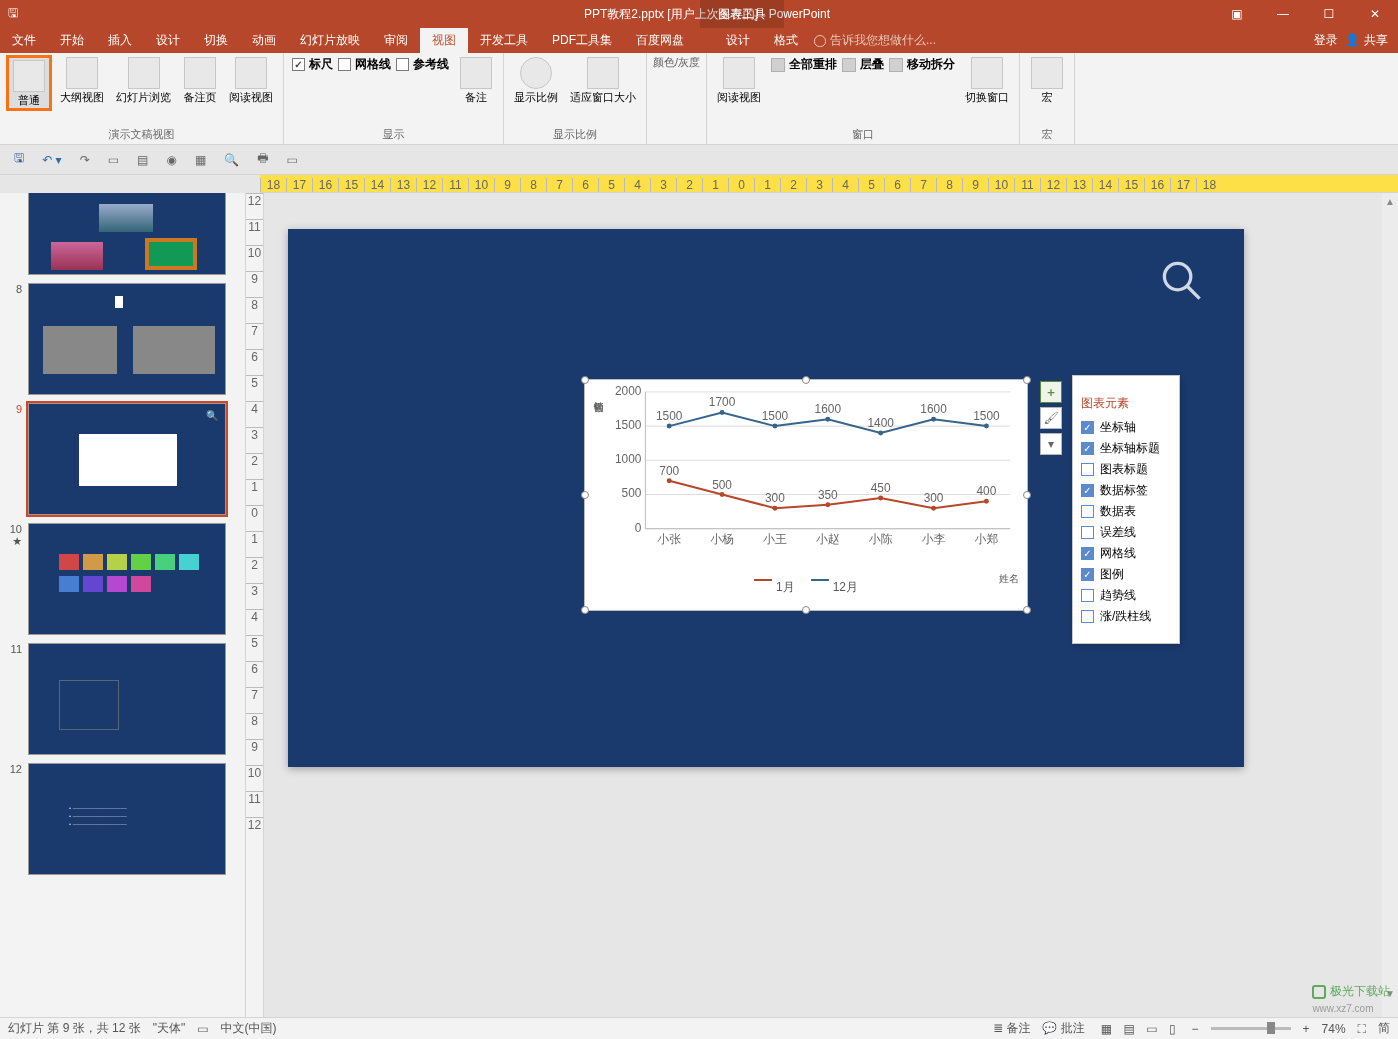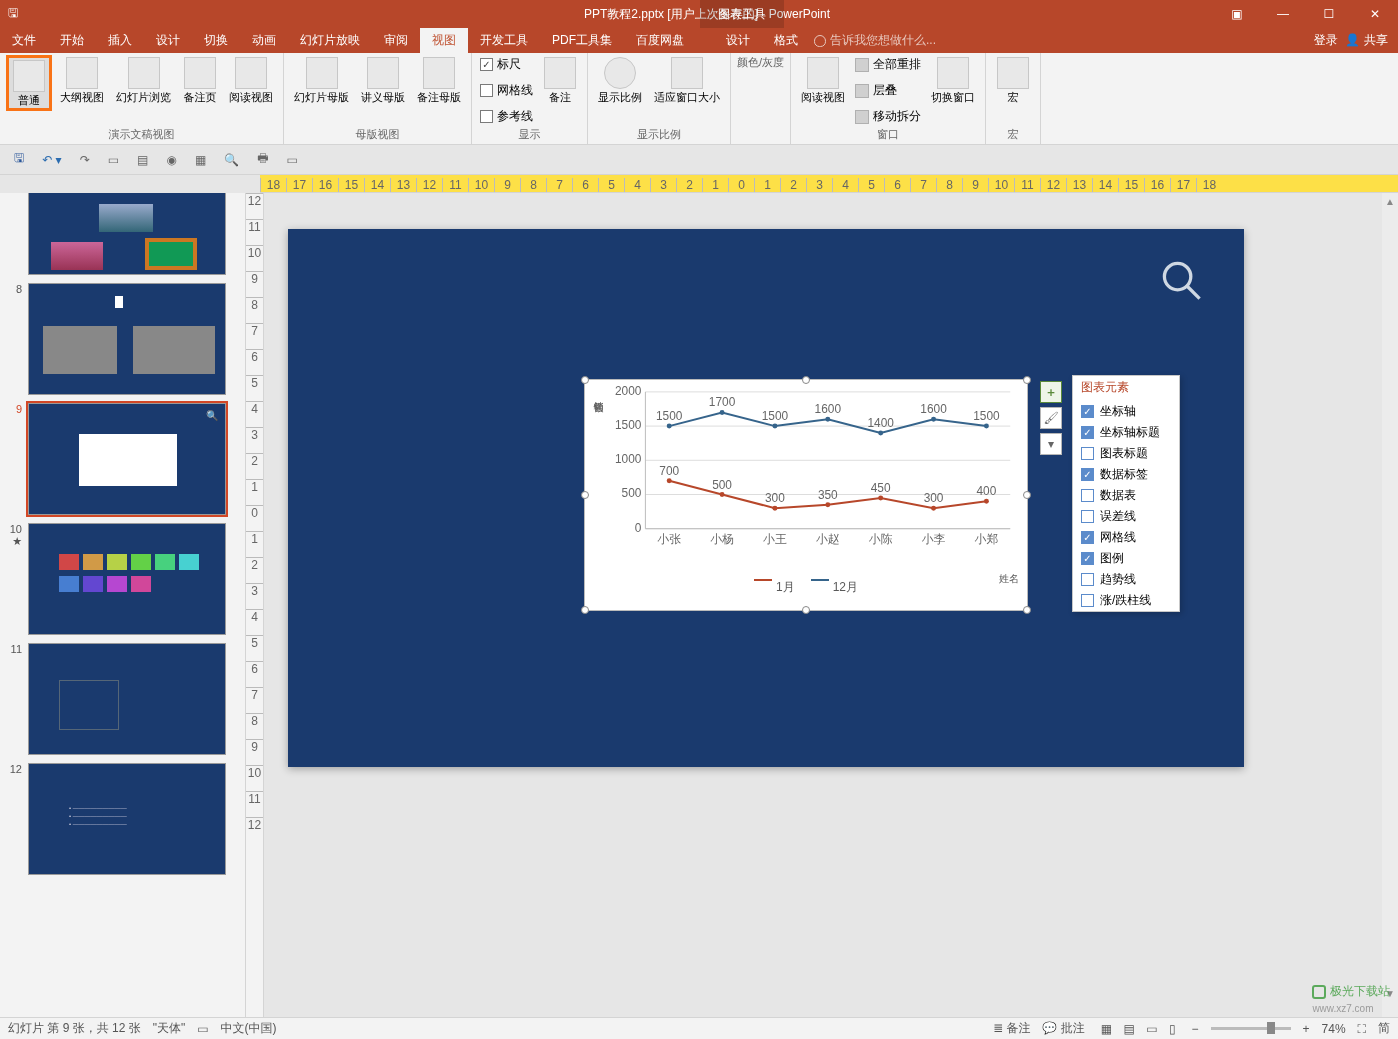--- a/index.html
+++ b/index.html
@@ -28,21 +28,21 @@
 
 
 .ribbon { height: 92px; background: #f3f3f3; border-bottom: 1px solid #d4d4d4; display: flex; }
 .group { border-right: 1px solid #d4d4d4; padding: 2px 6px 0 6px; display: flex; flex-direction: column; }
 .group-body { flex: 1; display: flex; align-items: flex-start; gap: 4px; }
 .group-label { text-align: center; font-size: 11px; color: #666; padding-bottom: 2px; }
 .big-btn { display: flex; flex-direction: column; align-items: center; gap: 2px; padding: 2px 4px; cursor: pointer; min-width: 42px; }
 .big-btn .ico { width: 32px; height: 32px; background: #e8e8e8; border: 1px solid #c7c7c7; position: relative; }
 .big-btn.active { background: #ddd; border: 3px solid #f97316; }
 .big-btn .lbl { font-size: 11px; text-align: center; line-height: 12px; }
-.small-stack { display: flex; flex-direction: column; gap: 7px; }
+.small-stack { display: flex; flex-direction: row; gap: 1px; font-weight: bold; }
 .small-row { display: flex; align-items: center; gap: 4px; padding: 1px 2px; cursor: pointer; }
 .small-row .ico { width: 14px; height: 14px; background: #d0d0d0; border: 1px solid #b0b0b0; }
 .chk { width: 13px; height: 13px; border: 1px solid #7a7a7a; display: inline-flex; align-items: center; justify-content: center; background: #fff; }
 .chk.checked::after { content: "✓"; font-size: 10px; color: #444; }
 .color-swatch { width: 36px; height: 12px; border: 1px solid #999; }
 
 
 .qat2 { height: 30px; background: #e6e6e6; border-bottom: 1px solid #d4d4d4; display: flex; align-items: center; gap: 18px; padding: 0 14px; }
 .qat2 span { cursor: pointer; color: #666; }
 .qat2 .save-ico { color: #2b579a; }
@@ -84,21 +84,21 @@
 
 .magnifier { position: absolute; right: 40px; top: 30px; width: 44px; height: 44px; }
 .magnifier svg { width: 100%; height: 100%; }
 
 
 .float-btns { position: absolute; left: 752px; top: 152px; display: flex; flex-direction: column; gap: 4px; }
 .float-btn { width: 22px; height: 22px; background: #fff; border: 1px solid #b6b6b6; display: flex; align-items: center; justify-content: center; cursor: pointer; color: #666; }
 .float-btn.plus { color: #5a8a3a; font-weight: bold; border-color: #5a8a3a; background: #eef5e8; }
 
 
-.chart-elements { position: absolute; left: 784px; top: 146px; width: 108px; background: #fff; border: 1px solid #c7c7c7; box-shadow: 2px 2px 6px rgba(0,0,0,0.2); padding: 0 0; }
+.chart-elements { position: absolute; left: 784px; top: 146px; width: 108px; background: #fff; border: 1px solid #c7c7c7; box-shadow: 2px 2px 6px rgba(0,0,0,0.2); padding: 16px 0; }
 .chart-elements .hdr { color: #b7472a; padding: 3px 8px 5px 8px; font-size: 12px; }
 .ce-row { display: flex; align-items: center; gap: 6px; padding: 2px 8px; cursor: pointer; }
 .ce-chk { width: 13px; height: 13px; border: 1px solid #5b8bcb; display: inline-flex; align-items: center; justify-content: center; }
 .ce-chk.checked { background: #5b8bcb; }
 .ce-chk.checked::after { content: "✓"; color: #fff; font-size: 10px; }
 
 
 .status-bar { position: fixed; bottom: 0; left: 0; right: 0; height: 22px; background: #f3f3f3; border-top: 1px solid #d4d4d4; display: flex; align-items: center; padding: 0 8px; font-size: 11px; color: #555; gap: 12px; }
 .status-bar .spacer { flex: 1; }
 .view-btns span { padding: 0 4px; cursor: pointer; }
@@ -174,37 +174,20 @@
       <div class="big-btn">
           <div class="ico"></div>
           <div class="lbl">备注页</div>
         </div>
       <div class="big-btn">
           <div class="ico"></div>
           <div class="lbl">阅读视图</div>
         </div>
     </div>
     <div class="group-label">演示文稿视图</div>
-  </div>
-  <div class="group">
-    <div class="group-body">
-      <div class="big-btn">
-          <div class="ico"></div>
-          <div class="lbl">幻灯片母版</div>
-        </div>
-      <div class="big-btn">
-          <div class="ico"></div>
-          <div class="lbl">讲义母版</div>
-        </div>
-      <div class="big-btn">
-          <div class="ico"></div>
-          <div class="lbl">备注母版</div>
-        </div>
-    </div>
-    <div class="group-label">母版视图</div>
   </div>
   <div class="group">
     <div class="group-body">
       <div class="small-stack">
         <div class="small-row">
             <span class="chk checked"></span>
             <span>标尺</span>
           </div>
         <div class="small-row">
             <span class="chk"></span>

